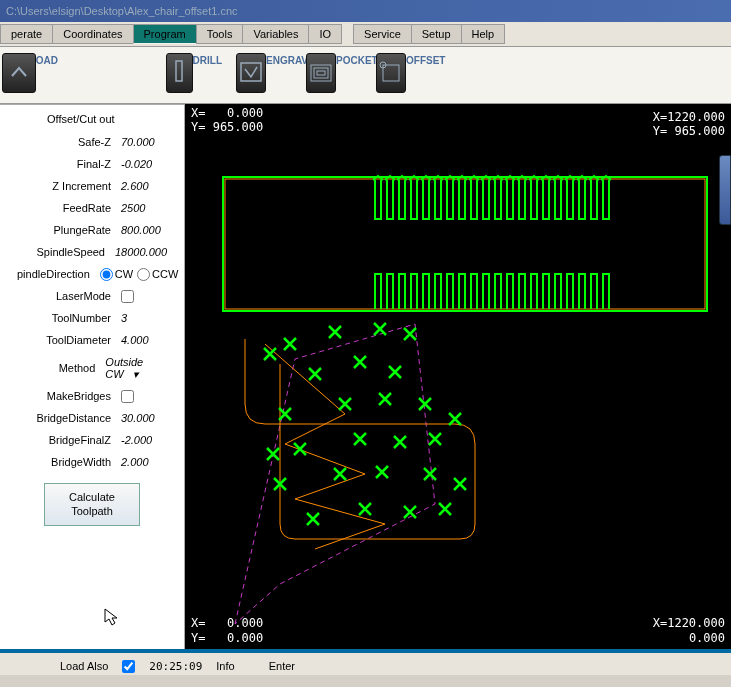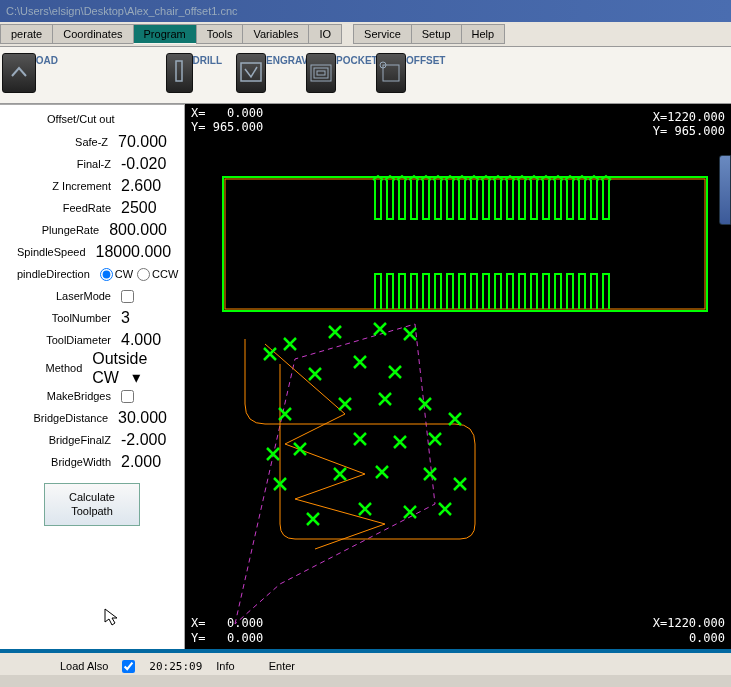--- a/index.html
+++ b/index.html
@@ -19,21 +19,21 @@
     .toolbar .tbtn .ticon { width: 44px; height: 40px; background: linear-gradient(to bottom,#555,#222); border: 1px solid #111; border-radius: 3px; display: flex; align-items: center; justify-content: center; }
     .toolbar .tbtn .tlabel { color: #4a6d9c; font-size: 10px; font-weight: bold; margin-top: 2px; }
     .toolbar .load { margin-left: 2px; }
     
     .main { display: flex; height: 545px; }
     
     .sidebar { width: 185px; background: #fff; border-right: 1px solid #aaa; border-top: 1px solid #aaa; padding: 4px 17px; overflow: hidden; }
     .sidebar .header { font-size: 11px; padding: 4px 6px 8px 30px; }
     .sidebar .row { display: flex; align-items: center; margin-bottom: 4px; height: 18px; }
     .sidebar .row .lbl { width: 100px; text-align: right; padding-right: 6px; font-size: 11px; }
-    .sidebar .row .val { font-size: 16px; padding-left: 4px; }
+    .sidebar .row .val { font-size: 11px; padding-left: 4px; font-style: italic; }
     .sidebar .row input[type=radio] { margin: 0 2px 0 4px; }
     .sidebar .row input[type=checkbox] { margin-left: 4px; }
     .sidebar .gap { height: 6px; }
     .sidebar .calculate-btn { margin: 12px auto 0; width: 96px; padding: 6px 4px; background: linear-gradient(#f8f8f8,#dde6ee); border: 1px solid #7a9; text-align: center; font-size: 11px; cursor: pointer; line-height: 1.3; }
     
     .canvas { flex: 1; background: #000; position: relative; overflow: hidden; }
     .canvas .coord { position: absolute; color: #fff; font-family: monospace; font-size: 12px; line-height: 1.2; white-space: pre; }
     .canvas .coord.tl { top: 2px; left: 6px; }
     .canvas .coord.tr { top: 6px; right: 6px; text-align: right; }
     .canvas .coord.bl { bottom: 4px; left: 6px; }

